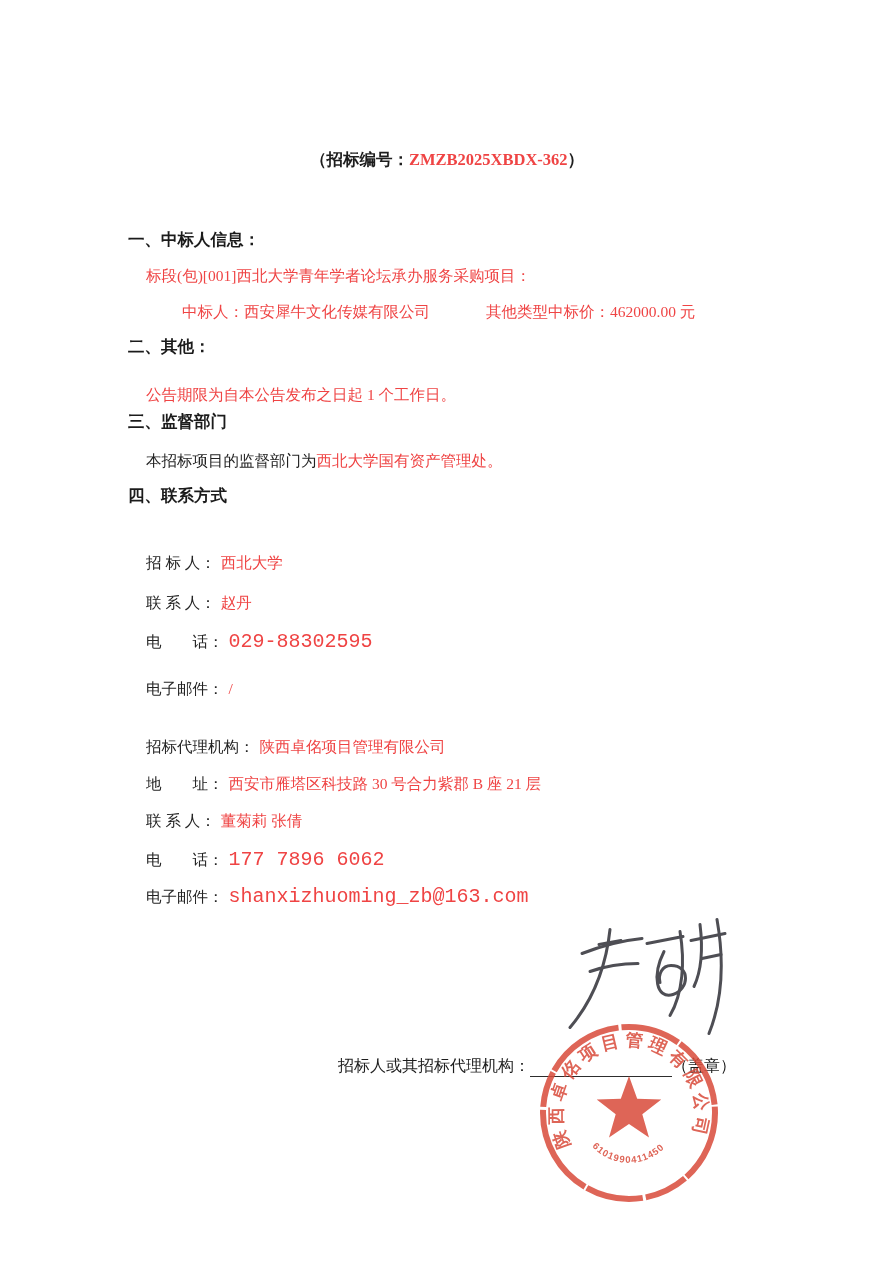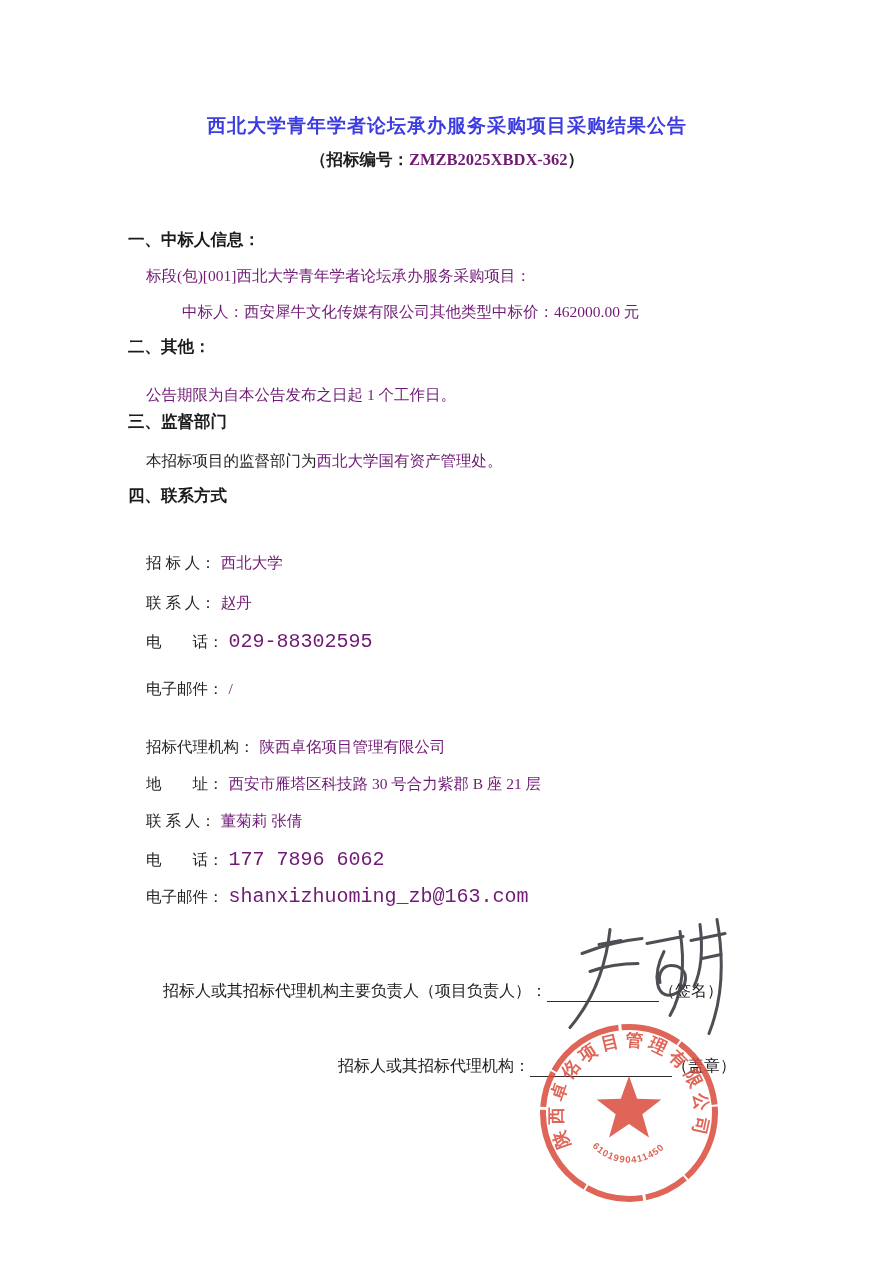--- a/index.html
+++ b/index.html
@@ -16,48 +16,47 @@
   }
   .subtitle {
     left:0; top:149px; width:100%; text-align:center;
     font-size:16.5px; font-weight:bold; color:#1d1d1d;
   }
   .heading {
     font-family:Liberation Serif, serif;
     font-size:16.5px; font-weight:bold; color:#1b1b1b;text-align:center;
   }
   .body-line { font-size:15.5px; }
-  .blue { color:#701a75; }
+  .blue { color:#ef4444; }
   .latin { font-family:"Liberation Mono","DejaVu Sans Mono",monospace; font-size:20px; }
   .label { color:#232323; }
   .val { margin-left:5px; }
   .sign-line { font-size:16px; color:#1d1d1d; }
   .u-line {
     display:inline-block; height:17px; vertical-align:bottom;
     border-bottom:1.3px solid #2d2d2d;
   }
   .u-sig { width:112px; }
   .u-org { width:142px; }
   .signature-svg { position:absolute; left:552px; top:912px; width:185px; height:128px; z-index:3; }
   .seal-svg { position:absolute; left:534px; top:1018px; width:190px; height:190px; z-index:2; filter:blur(0.3px); }
 </style>
 </head>
 <body>
 
 <div class="page">
 
-  <div class="abs title">西北大学青年学者论坛承办服务采购项目采购结果公告</div>
 
   <div class="abs subtitle"><span>（招标编号：</span><span class="blue">ZMZB2025XBDX-362</span><span>）</span></div>
 
   <div class="abs heading" style="left:128px; top:229px;">一、中标人信息：</div>
 
   <div class="abs body-line blue" style="left:146px; top:266px;">标段(包)[001]西北大学青年学者论坛承办服务采购项目：</div>
 
-  <div class="abs body-line" style="left:182px; top:302px;"><span class="blue">中标人：</span><span class="blue">西安犀牛文化传媒有限公司</span><span class="blue" style="">其他类型中标价：</span><span class="blue">462000.00 元</span></div>
+  <div class="abs body-line" style="left:182px; top:302px;"><span class="blue">中标人：</span><span class="blue">西安犀牛文化传媒有限公司</span><span class="blue" style="margin-left:56px;">其他类型中标价：</span><span class="blue">462000.00 元</span></div>
 
   <div class="abs heading" style="left:128px; top:336px;">二、其他：</div>
 
   <div class="abs body-line blue" style="left:146px; top:377px;margin-top:8px;">公告期限为自本公告发布之日起 1 个工作日。</div>
 
   <div class="abs heading" style="left:128px; top:411px;">三、监督部门</div>
 
   <div class="abs body-line" style="left:146px; top:451px;"><span>本招标项目的监督部门为</span><span class="blue">西北大学国有资产管理处。</span></div>
 
   <div class="abs heading" style="left:128px; top:485px;">四、联系方式</div>
@@ -74,21 +73,20 @@
   <div class="abs body-line" style="left:146px; top:737px;"><span class="label">招标代理机构：</span><span class="blue val">陕西卓佲项目管理有限公司</span></div>
 
   <div class="abs body-line" style="left:146px; top:774px;"><span class="label">地　　址：</span><span class="blue val">西安市雁塔区科技路 30 号合力紫郡 B 座 21 层</span></div>
 
   <div class="abs body-line" style="left:146px; top:811px;"><span class="label">联 系 人：</span><span class="blue val">董菊莉 张倩</span></div>
 
   <div class="abs body-line" style="left:146px; top:848px;"><span class="label">电　　话：</span><span class="blue val latin">177 7896 6062</span></div>
 
   <div class="abs body-line" style="left:146px; top:885px;"><span class="label">电子邮件：</span><span class="blue val latin">shanxizhuoming_zb@163.com</span></div>
 
-  <div class="abs sign-line" style="left:163px; top:981px;"><span>招标人或其招标代理机构主要负责人（项目负责人）：</span><span class="u-line u-sig"></span><span>（签名）</span></div>
 
   <div class="abs sign-line" style="left:338px; top:1056px;"><span>招标人或其招标代理机构：</span><span class="u-line u-org"></span><span>（盖章）</span></div>
 
   <svg class="signature-svg" viewBox="0 0 185 125">
     <g fill="none" stroke="#3f3f46" stroke-width="3" stroke-linecap="round" stroke-linejoin="round" opacity="0.92">
       <path d="M30,40 C48,33 70,27 90,25"></path>
       <path d="M58,16 C55,44 45,82 18,114"></path>
       <path d="M38,58 C55,52 72,50 86,50"></path>
       <path d="M47,31 L69,27"></path>
       <path d="M95,30 L131,23"></path>

